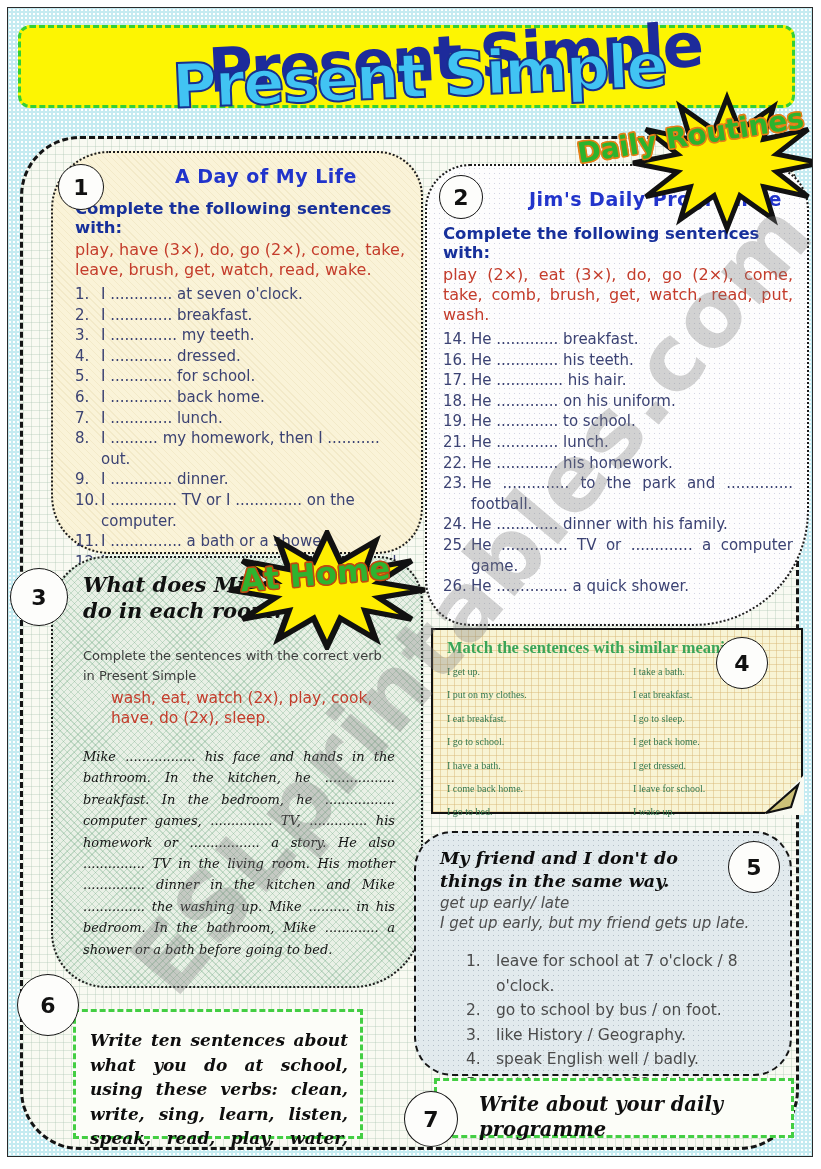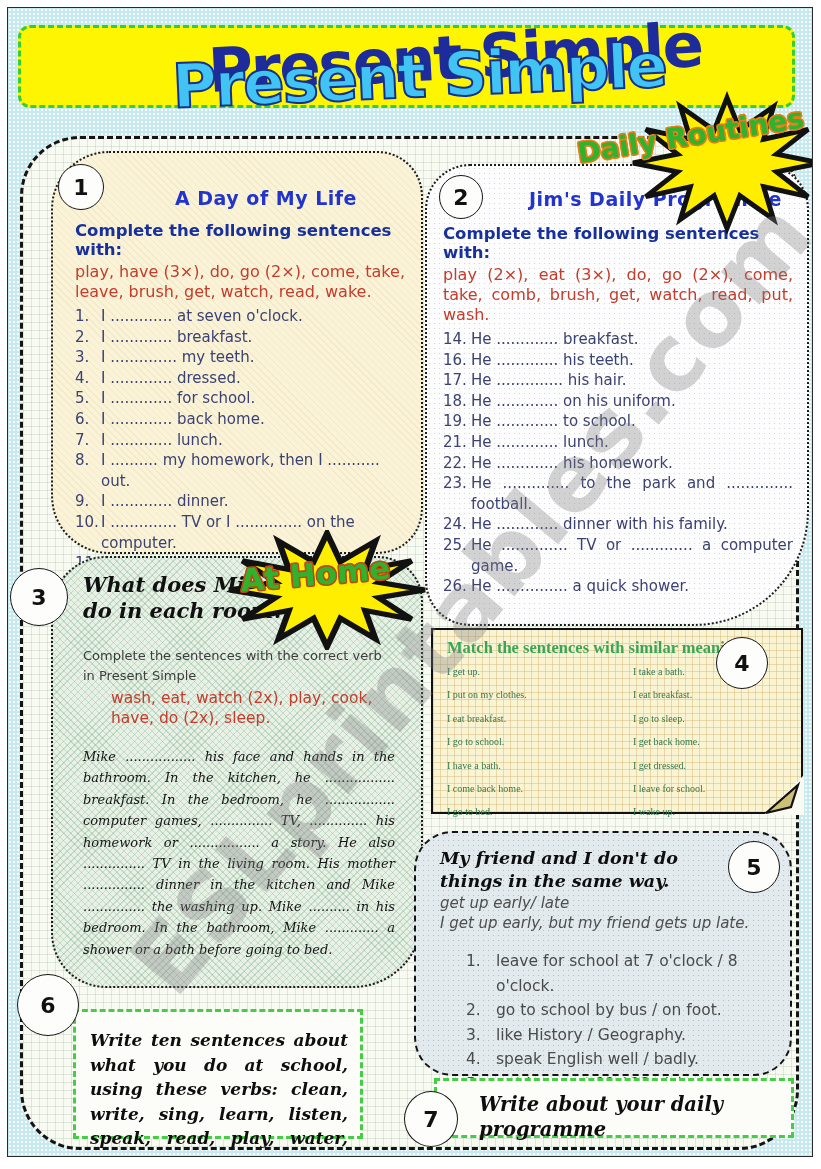--- a/index.html
+++ b/index.html
@@ -62,21 +62,21 @@
     display: flex; align-items: center; justify-content: center;
     font-weight: bold; font-size: 22px; color: #111; z-index: 6;
   }
   .box { position: absolute; z-index: 1; }
   
   .s1 {
     left: 43px; top: 143px; width: 372px; height: 403px;
     background-color: #faf3d8;
     background-image: repeating-linear-gradient(45deg, rgba(225,210,160,0.28) 0 1px, transparent 1px 5px);
     border: 2px dotted #1c1c1c; border-radius: 58px 45px 45px 58px;
-    padding: 26px 16px 0 22px;
+    padding: 4px 16px 0 22px;
   }
   .sec-title { font-size: 19px; font-weight: bold; color: #2134cb; letter-spacing: 0.5px; }
   .s1 .sec-title { margin: 8px 0 12px 100px; }
   .instr { font-size: 16.5px; font-weight: bold; color: #17309b; margin-bottom: 3px; }
   .verbs { font-size: 16px; color: #c43c2b; line-height: 20px; margin-bottom: 4px; text-align: justify; }
   .items { font-size: 15px; color: #3b4273; }
   .item { display: flex; line-height: 20.6px; }
   .item .num { width: 26px; flex: 0 0 26px; }
   .item .txt { flex: 1; }
   

